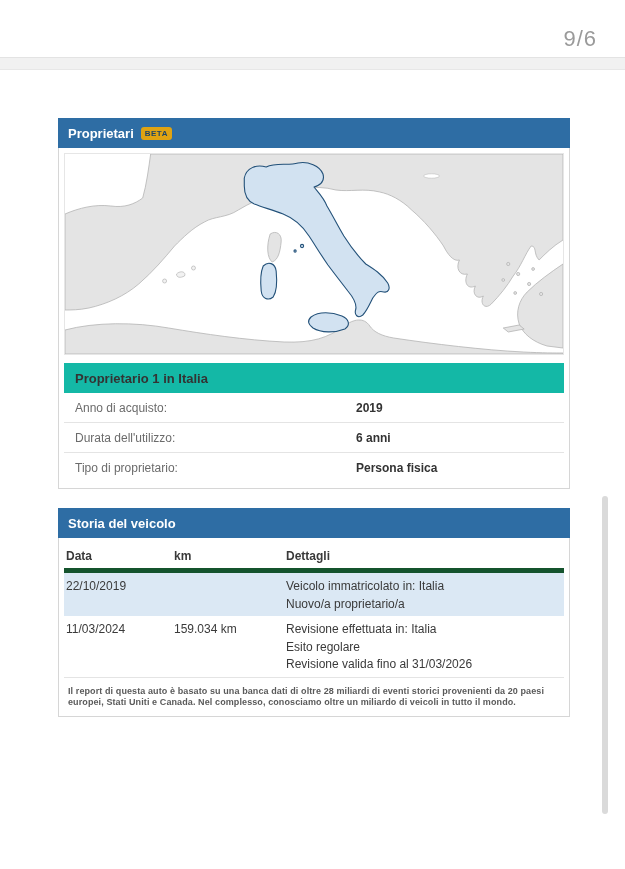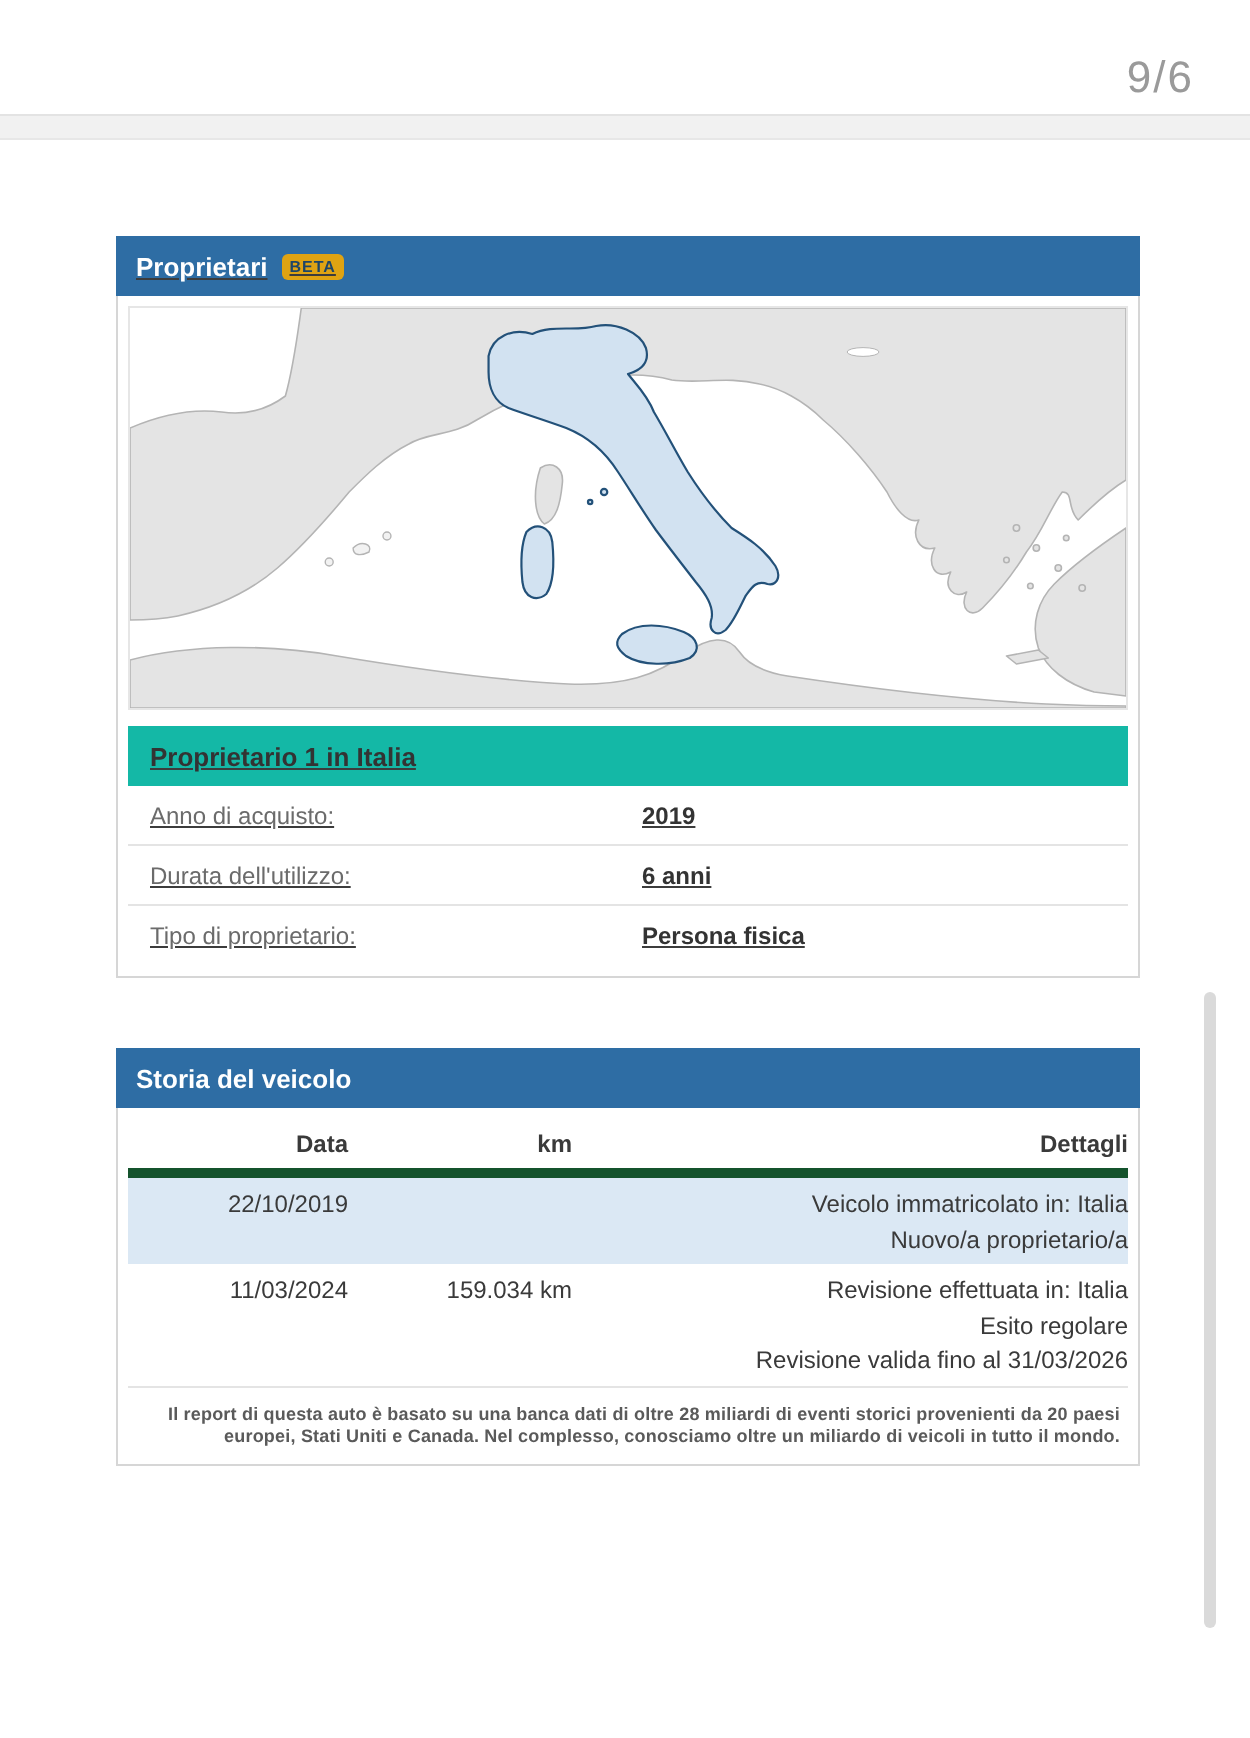--- a/index.html
+++ b/index.html
@@ -40,21 +40,21 @@
   .land-light { fill:#f2f2f2; stroke:#b4b4b4; stroke-width:.7; }
   .italy { fill:#d2e2f1; stroke:#235179; stroke-width:1.1; stroke-linejoin:round; }
   .lake { fill:#fff; stroke:#b4b4b4; stroke-width:.5; }
   
   .section-band {
     height:30px; background:#14b8a6; display:flex; align-items:center;
     padding:0 11px; font-size:13px; font-weight:bold; color:#333;
   }
   .kv-row {
     display:grid; grid-template-columns:257px 1fr; align-items:center;
-    height:30px; border-bottom:1px solid #e4e4e4;
+    height:30px; border-bottom:1px solid #e4e4e4;gap:35px;
   }
   .kv-row:last-child { border-bottom:none; }
   .kv-label { padding-left:11px; font-size:12px; color:#6b6b6b; }
   .kv-value { font-size:12px; font-weight:bold; color:#333; }
   
   .tbl-head {
     display:grid; grid-template-columns:108px 112px 1fr;
     height:30px; align-items:center; padding-left:2px;
     font-size:12px; font-weight:bold; color:#3a3a3a;
     border-bottom:5px solid #14532d;
@@ -75,21 +75,21 @@
     position:absolute; left:602px; top:496px; width:6px; height:318px;
     background:#dadada; border-radius:3px;
   }
 </style>
 </head>
 <body>
 
 <div class="page-indicator">9/6</div>
 <div class="top-band"></div>
 
-<section class="card" style="top:118px;text-decoration:underline;">
+<section class="card" style="top:118px;">
   <div class="card-header">
     <span>Proprietari</span>
     <span class="beta-badge">BETA</span>
   </div>
   <div class="card-body">
 
     <div class="map-wrap">
       <svg viewBox="0 0 500 200" preserveAspectRatio="none">
 
         <path class="land" d="M86,0 L500,0 L500,86
@@ -174,21 +174,21 @@
       <span class="kv-value">6 anni</span>
     </div>
     <div class="kv-row">
       <span class="kv-label">Tipo di proprietario:</span>
       <span class="kv-value">Persona fisica</span>
     </div>
 
   </div>
 </section>
 
-<section class="card" style="top:524px;text-align:right;">
+<section class="card" style="top:508px;">
   <div class="card-header">
     <span>Storia del veicolo</span>
   </div>
   <div class="card-body">
 
     <div class="tbl-head">
       <span>Data</span>
       <span>km</span>
       <span>Dettagli</span>
     </div>

